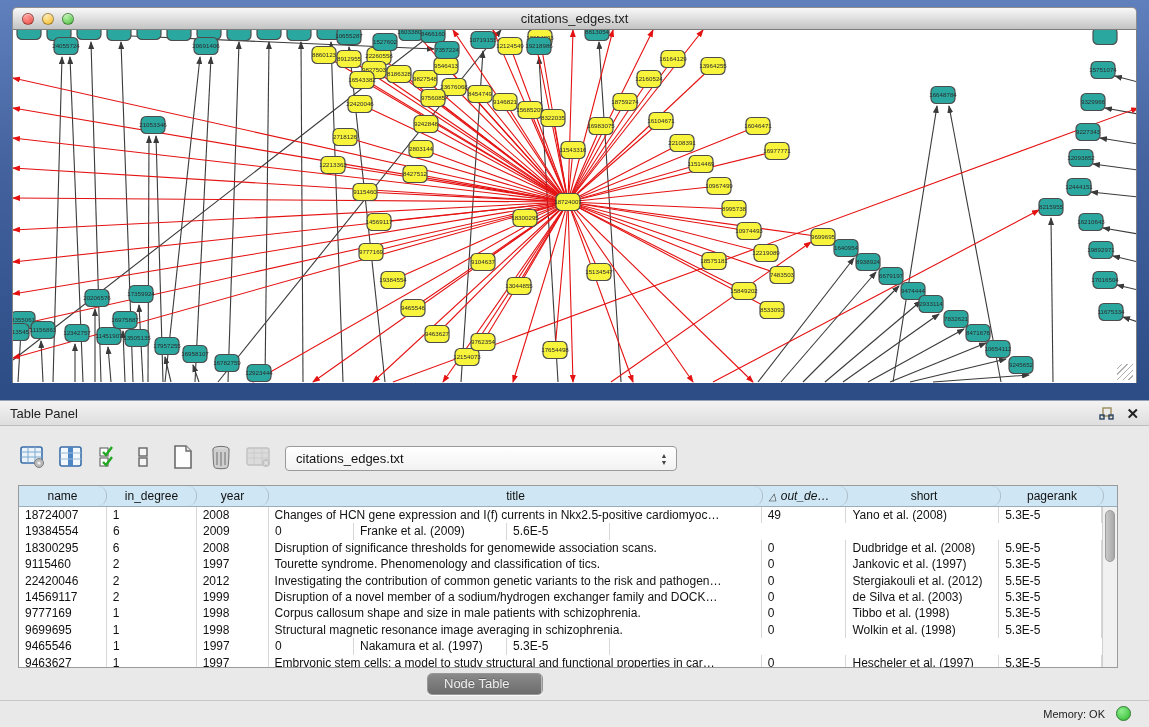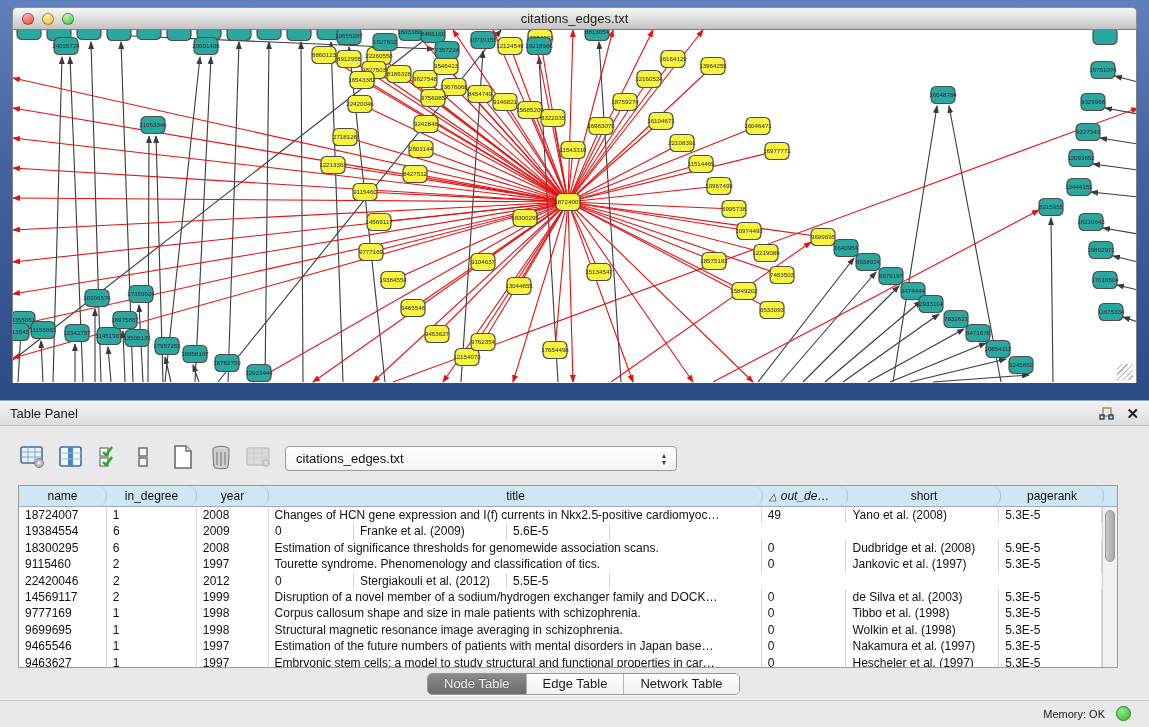--- a/index.html
+++ b/index.html
@@ -78,21 +78,21 @@
   #vscroll{
     position:absolute; right:0; top:21px; bottom:0; width:15px;
     background:#f1f1f1; border-left:1px solid #cfcfcf;
   }
   #vthumb{ position:absolute; left:2px; top:3px; width:10px; height:52px;
     background:linear-gradient(90deg,#c9c9c9,#a8a8a8); border-radius:5px; border:1px solid #9b9b9b; }
   
   #tabs{
     position:absolute; left:427px; top:673px; height:22px; display:flex;
     border:1px solid #979797; border-radius:5px; overflow:hidden;
-    background:#fdfdfd; box-shadow:0 1px 0 rgba(255,255,255,.7);
+    background:#fdfdfd; box-shadow:0 1px 0 rgba(255,255,255,.7);flex-direction:column;
   }
   .tab{ font-size:13px; color:#1c1c1c; line-height:20px; padding:0 16px;
         border-right:1px solid #b5b5b5; background:linear-gradient(180deg,#ffffff,#f1f1f1); }
   .tab:last-child{ border-right:none; }
   .tab.active{ background:linear-gradient(180deg,#8a8a8a,#6c6c6c); color:#efefef;
                text-shadow:0 -1px 0 rgba(0,0,0,.25); }
   
   #statusbar{
     position:absolute; left:0; top:700px; width:1149px; height:16px;
     background:#e9e9e9; border-top:1px solid #c6c6c6;
@@ -815,38 +815,39 @@
         <div class="td" style="width: 90px;">6</div>
         <div class="td" style="width: 72px;">2009</div>
         <div class="td" style="width: 85px;">0</div>
         <div class="td" style="width: 153px;">Franke et al. (2009)</div>
         <div class="td" style="width: 103px;">5.6E-5</div>
       </div>
       <div class="tr">
         <div class="td" style="width: 88px;">18300295</div>
         <div class="td" style="width: 90px;">6</div>
         <div class="td" style="width: 72px;">2008</div>
-        <div class="td" style="width: 494px;">Estimation of significance thresholds for genomewide association scans.</div>
+        <div class="td" style="width: 494px;">Disruption of significance thresholds for genomewide association scans.</div>
         <div class="td" style="width: 85px;">0</div>
         <div class="td" style="width: 153px;">Dudbridge et al. (2008)</div>
         <div class="td" style="width: 103px;">5.9E-5</div>
       </div>
       <div class="tr">
         <div class="td" style="width: 88px;">9115460</div>
         <div class="td" style="width: 90px;">2</div>
         <div class="td" style="width: 72px;">1997</div>
         <div class="td" style="width: 494px;">Tourette syndrome. Phenomenology and classification of tics.</div>
         <div class="td" style="width: 85px;">0</div>
         <div class="td" style="width: 153px;">Jankovic et al. (1997)</div>
         <div class="td" style="width: 103px;">5.3E-5</div>
       </div>
       <div class="tr">
         <div class="td" style="width: 88px;">22420046</div>
         <div class="td" style="width: 90px;">2</div>
         <div class="td" style="width: 72px;">2012</div>
+        <div class="td" style="width: 494px;">Investigating the contribution of common genetic variants to the risk and pathogen…</div>
         <div class="td" style="width: 85px;">0</div>
         <div class="td" style="width: 153px;">Stergiakouli et al. (2012)</div>
         <div class="td" style="width: 103px;">5.5E-5</div>
       </div>
       <div class="tr">
         <div class="td" style="width: 88px;">14569117</div>
         <div class="td" style="width: 90px;">2</div>
         <div class="td" style="width: 72px;">1999</div>
         <div class="td" style="width: 494px;">Disruption of a novel member of a sodium/hydrogen exchanger family and DOCK…</div>
         <div class="td" style="width: 85px;">0</div>
@@ -868,21 +869,20 @@
         <div class="td" style="width: 72px;">1998</div>
         <div class="td" style="width: 494px;">Structural magnetic resonance image averaging in schizophrenia.</div>
         <div class="td" style="width: 85px;">0</div>
         <div class="td" style="width: 153px;">Wolkin et al. (1998)</div>
         <div class="td" style="width: 103px;">5.3E-5</div>
       </div>
       <div class="tr">
         <div class="td" style="width: 88px;">9465546</div>
         <div class="td" style="width: 90px;">1</div>
         <div class="td" style="width: 72px;">1997</div>
-        <div class="td" style="width: 494px;">Estimation of the future numbers of patients with mental disorders in Japan base…</div>
         <div class="td" style="width: 85px;">0</div>
         <div class="td" style="width: 153px;">Nakamura et al. (1997)</div>
         <div class="td" style="width: 103px;">5.3E-5</div>
       </div>
       <div class="tr">
         <div class="td" style="width: 88px;">9463627</div>
         <div class="td" style="width: 90px;">1</div>
         <div class="td" style="width: 72px;">1997</div>
         <div class="td" style="width: 494px;">Embryonic stem cells: a model to study structural and functional properties in car…</div>
         <div class="td" style="width: 85px;">0</div>

